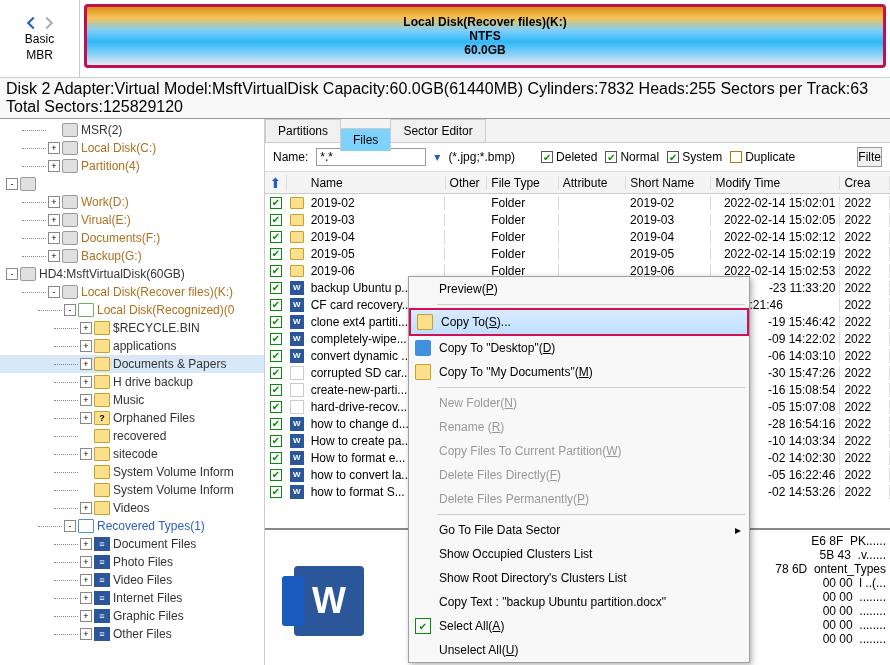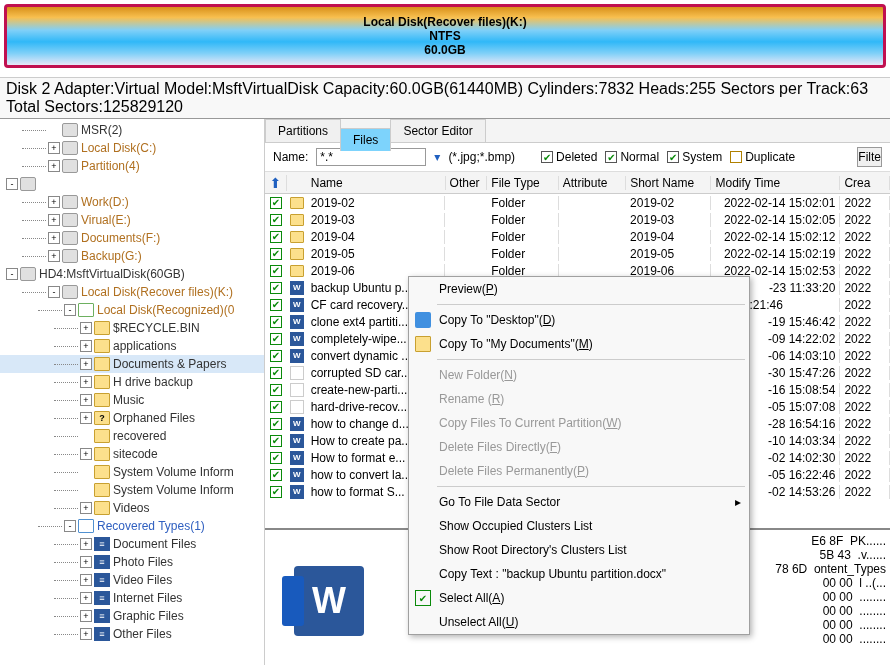--- a/index.html
+++ b/index.html
@@ -62,20 +62,32 @@
 .menu-ic.blue{background:#4090e0;border-radius:2px}
 .menu-arrow{position:absolute;right:8px}
 u{text-decoration:underline}
 .up-arrow{color:#2060c0;font-size:14px}
 .dotted{border-bottom:1px dotted #888;display:inline-block;width:24px;margin-right:2px}
 </style>
 </head>
 <body>
 
 <div class="top">
+  <div class="top-left">
+    <div class="arrows">
+      <span class="arrow"><svg viewBox="0 0 10 10">
+            <path d="M7 1 L3 5 L7 9" fill="none" stroke="#2060c0" stroke-width="1.5"></path>
+          </svg></span>
+      <span class="arrow"><svg viewBox="0 0 10 10">
+            <path d="M3 1 L7 5 L3 9" fill="none" stroke="#b0b0b0" stroke-width="1.5"></path>
+          </svg></span>
+    </div>
+    <div>Basic</div>
+    <div>MBR</div>
+  </div>
   <div class="top-right">
     <div class="bar-frame">
       <div>Local Disk(Recover files)(K:)</div>
       <div>NTFS</div>
       <div>60.0GB</div>
     </div>
   </div>
 </div>
 
 <div class="info-line">Disk 2 Adapter:Virtual  Model:MsftVirtualDisk  Capacity:60.0GB(61440MB)  Cylinders:7832  Heads:255  Sectors per Track:63  Total Sectors:125829120</div>
@@ -584,20 +596,26 @@
   </div>
 </div>
 
 <div class="menu">
   <div class="menu-item">
       <span>Preview(</span>
       <u>P</u>
       <span>)</span>
     </div>
   <div class="menu-sep"></div>
+  <div class="menu-item hl">
+      <span class="menu-ic fold"></span>
+      <span>Copy To(</span>
+      <u>S</u>
+      <span>)...</span>
+    </div>
   <div class="menu-item">
       <span class="menu-ic blue"></span>
       <span>Copy To "Desktop"(</span>
       <u>D</u>
       <span>)</span>
     </div>
   <div class="menu-item">
       <span class="menu-ic fold"></span>
       <span>Copy To "My Documents"(</span>
       <u>M</u>

